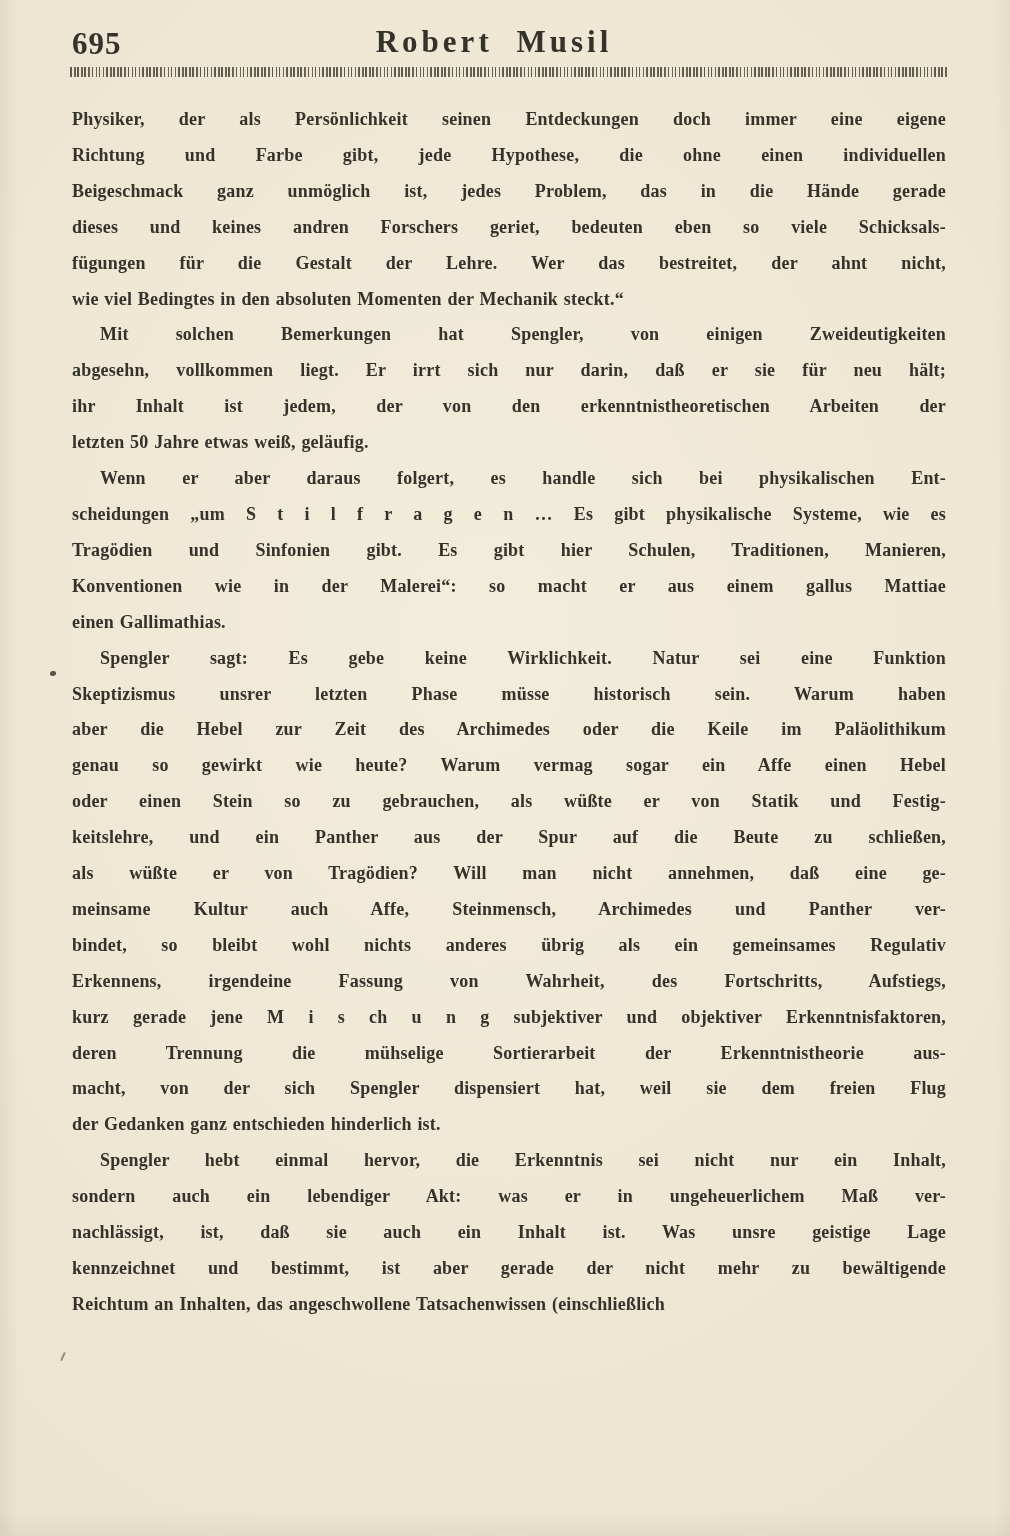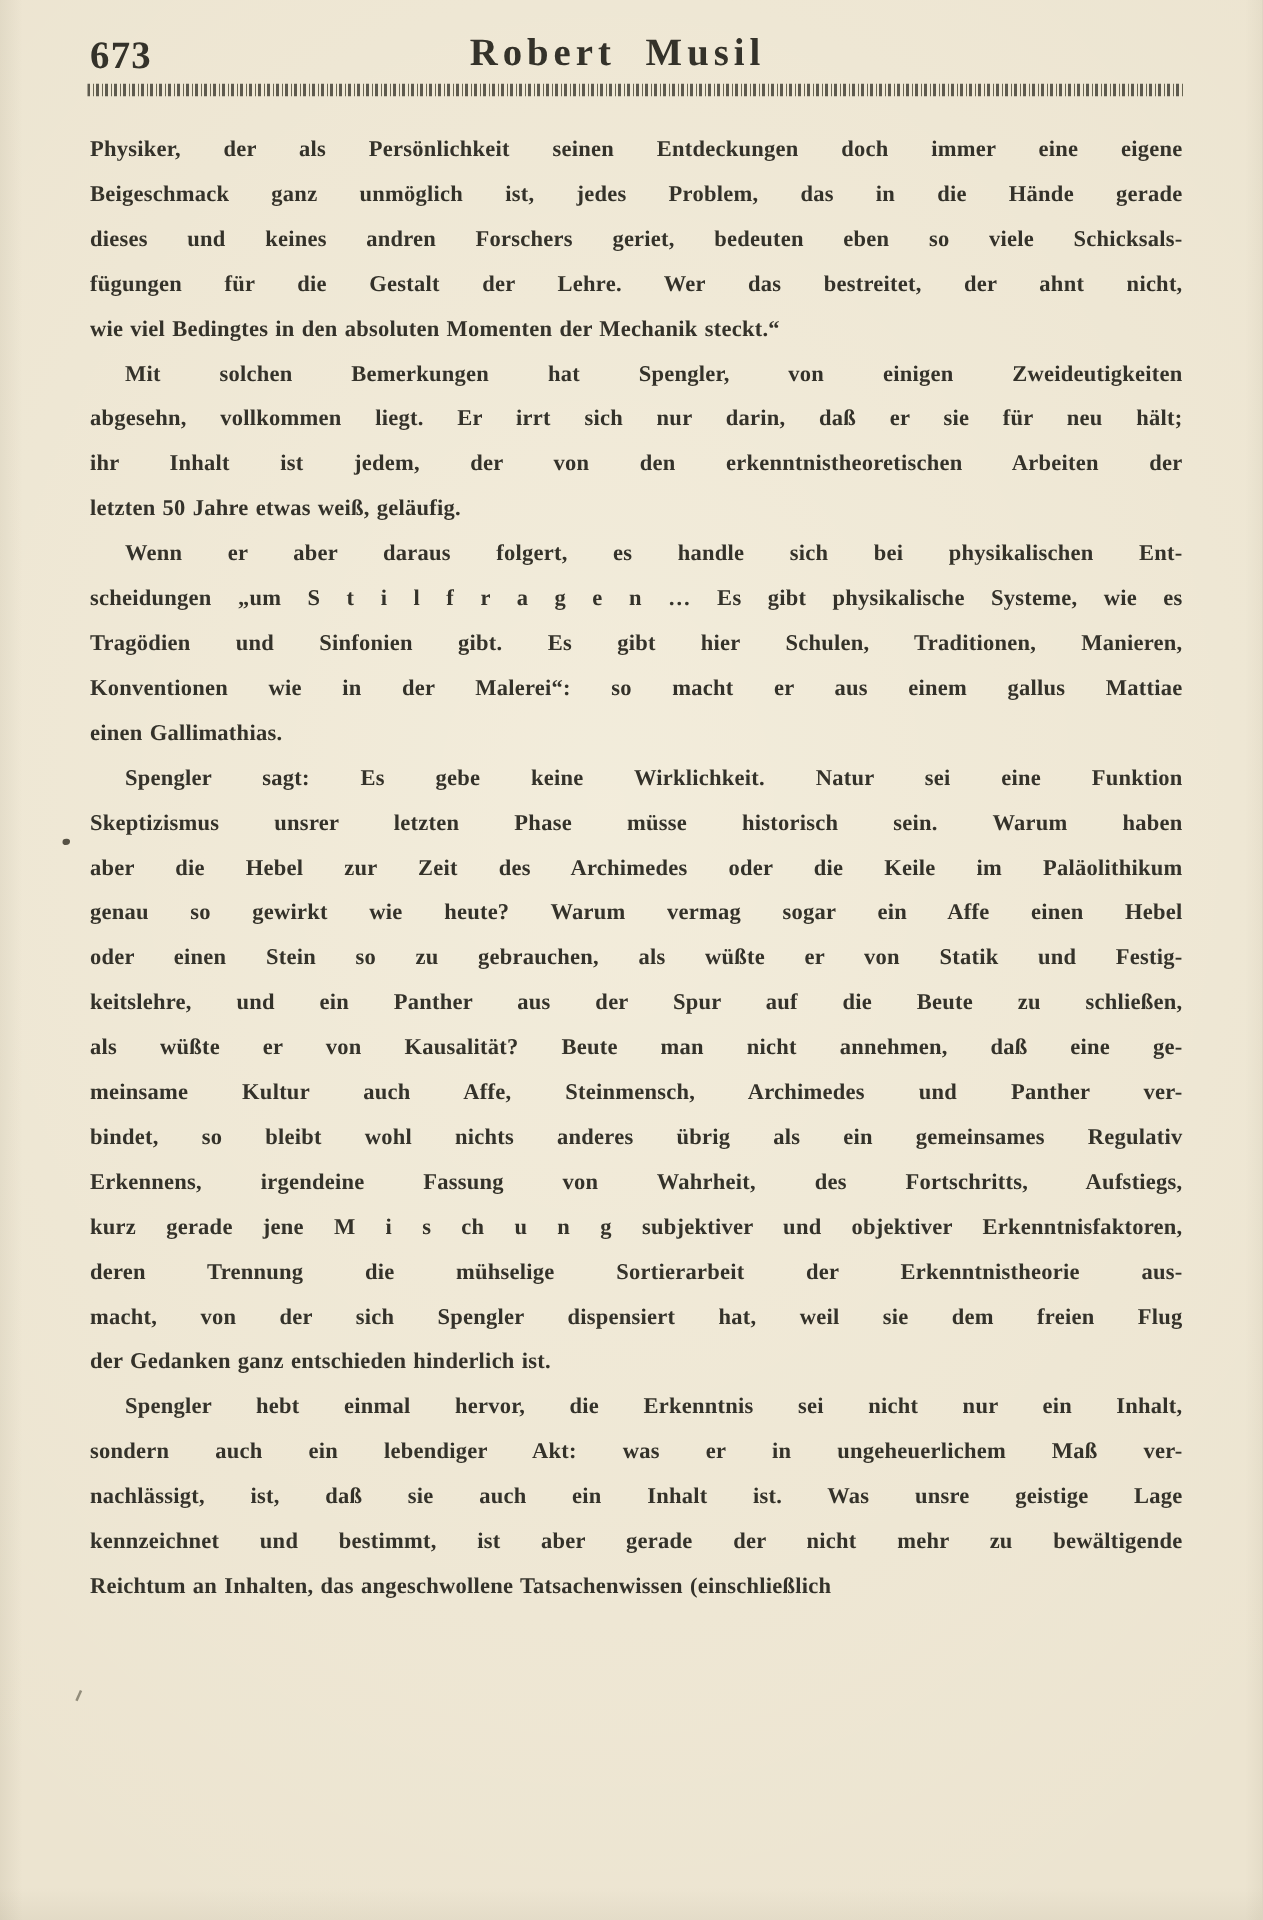--- a/index.html
+++ b/index.html
@@ -108,29 +108,30 @@
     transform: rotate(24deg);
     opacity: 0.7;
   }
 </style>
 </head>
 <body>
 
 <div class="page">
 
   <div class="header">
-    <div class="page-number">673</div>
+    <div class="page-number">695</div>
     <div class="running-header">Robert Musil</div>
   </div>
 
   <div class="header-rule"></div>
 
   <div class="text-block">
       <p class="para">
         <span class="line first">Physiker, der als Persönlichkeit seinen Entdeckungen doch immer eine eigene</span>
+        <span class="line">Richtung und Farbe gibt, jede Hypothese, die ohne einen individuellen</span>
         <span class="line">Beigeschmack ganz unmöglich ist, jedes Problem, das in die Hände gerade</span>
         <span class="line">dieses und keines andren Forschers geriet, bedeuten eben so viele Schicksals-</span>
         <span class="line">fügungen für die Gestalt der Lehre. Wer das bestreitet, der ahnt nicht,</span>
         <span class="line last">wie viel Bedingtes in den absoluten Momenten der Mechanik steckt.“</span>
       </p>
       <p class="para indented">
         <span class="line first">Mit solchen Bemerkungen hat Spengler, von einigen Zweideutigkeiten</span>
         <span class="line">abgesehn, vollkommen liegt. Er irrt sich nur darin, daß er sie für neu hält;</span>
         <span class="line">ihr Inhalt ist jedem, der von den erkenntnistheoretischen Arbeiten der</span>
         <span class="line last">letzten 50 Jahre etwas weiß, geläufig.</span>
@@ -142,21 +143,21 @@
         <span class="line">Konventionen wie in der Malerei“: so macht er aus einem gallus Mattiae</span>
         <span class="line last">einen Gallimathias.</span>
       </p>
       <p class="para indented">
         <span class="line first">Spengler sagt: Es gebe keine Wirklichkeit. Natur sei eine Funktion</span>
         <span class="line">Skeptizismus unsrer letzten Phase müsse historisch sein. Warum haben</span>
         <span class="line">aber die Hebel zur Zeit des Archimedes oder die Keile im Paläolithikum</span>
         <span class="line">genau so gewirkt wie heute? Warum vermag sogar ein Affe einen Hebel</span>
         <span class="line">oder einen Stein so zu gebrauchen, als wüßte er von Statik und Festig-</span>
         <span class="line">keitslehre, und ein Panther aus der Spur auf die Beute zu schließen,</span>
-        <span class="line">als wüßte er von Kausalität? Beute man nicht annehmen, daß eine ge-</span>
+        <span class="line">als wüßte er von Tragödien? Will man nicht annehmen, daß eine ge-</span>
         <span class="line">meinsame Kultur auch Affe, Steinmensch, Archimedes und Panther ver-</span>
         <span class="line">bindet, so bleibt wohl nichts anderes übrig als ein gemeinsames Regulativ</span>
         <span class="line">Erkennens, irgendeine Fassung von Wahrheit, des Fortschritts, Aufstiegs,</span>
         <span class="line">kurz gerade jene M i s ch u n g subjektiver und objektiver Erkenntnisfaktoren,</span>
         <span class="line">deren Trennung die mühselige Sortierarbeit der Erkenntnistheorie aus-</span>
         <span class="line">macht, von der sich Spengler dispensiert hat, weil sie dem freien Flug</span>
         <span class="line last">der Gedanken ganz entschieden hinderlich ist.</span>
       </p>
       <p class="para indented">
         <span class="line first">Spengler hebt einmal hervor, die Erkenntnis sei nicht nur ein Inhalt,</span>

